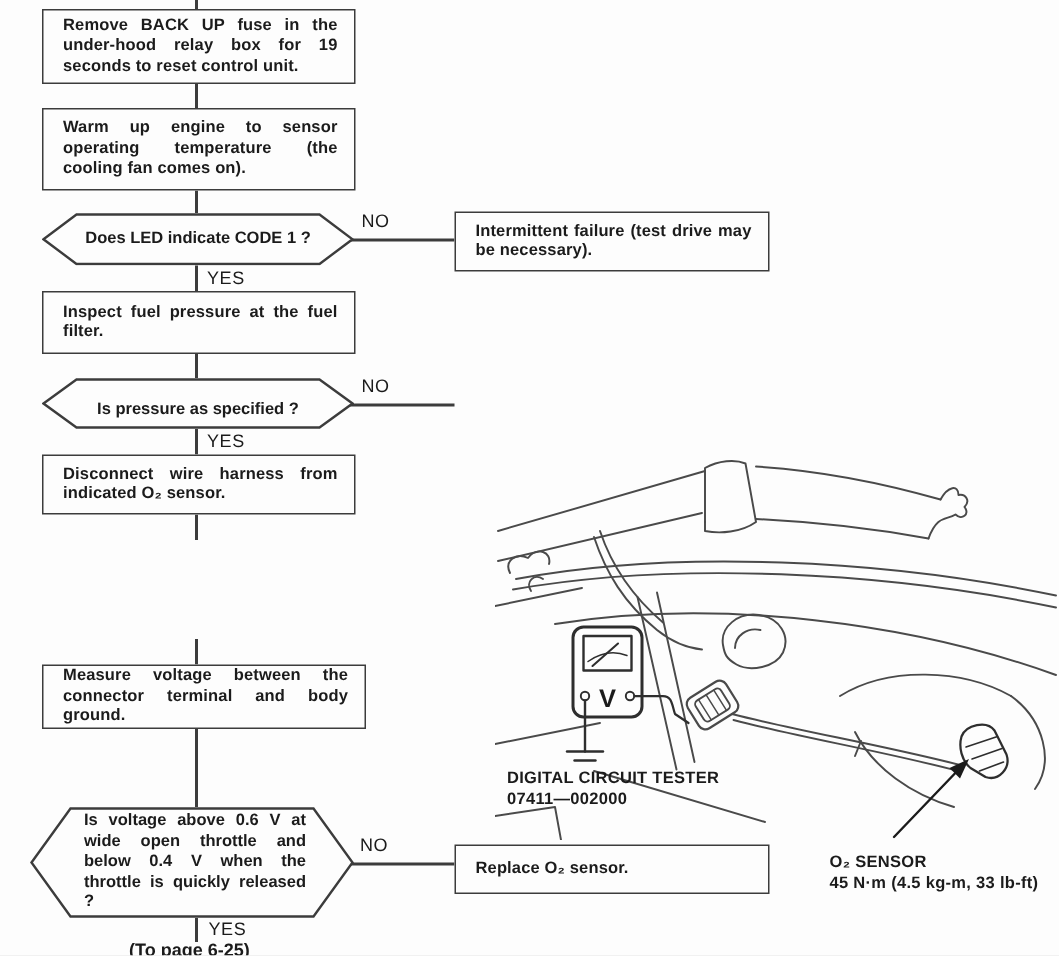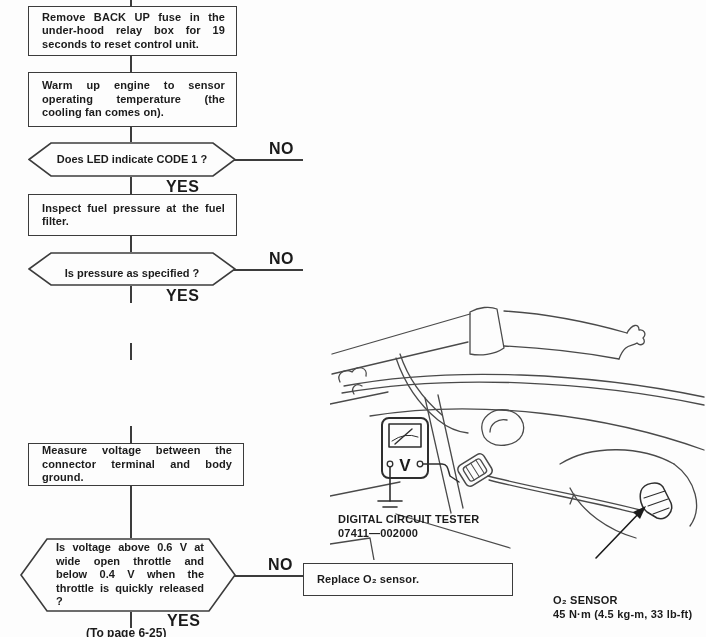--- a/index.html
+++ b/index.html
@@ -52,25 +52,24 @@
     text-align: justify;
     justify-content: flex-start;
   }
 
   
   .vline { position: absolute; width: 1.5px; background: #3c3c3c; left: 130px; }
   .hline { position: absolute; height: 1.5px; background: #3c3c3c; }
 
   .branch-label {
     position: absolute;
-    font-size: 16px;
-    font-weight: 700;
+    font-size: 12px;
+    font-weight: 400;
     letter-spacing: 0.4px;
     background: transparent;
-    margin-left: 28px;
   }
 
   .caption {
     position: absolute;
     font-size: 11px;
     font-weight: 700;
     line-height: 13.5px;
     letter-spacing: 0.2px;
     white-space: nowrap;
     margin-left: 13px;
@@ -117,35 +116,41 @@
 
   <div class="decision" style="left:28px;top:142px;width:208px;height:35px">
     <svg width="208" height="35" viewBox="0 0 208 35">
       <polygon points="1,17.5 23,1 185,1 207,17.5 185,34 23,34" fill="#fdfdfd" stroke="#3c3c3c" stroke-width="1.6"></polygon>
     </svg>
     <div class="txt">Does LED indicate CODE 1 ?</div>
   </div>
   <div class="branch-label" style="left:241px;top:140px">NO</div>
   <div class="branch-label" style="left:138px;top:178px">YES</div>
 
+  <div class="pbox" style="left:303px;top:141px;width:210px;height:40px">
+    <div class="txt">Intermittent failure (test drive may be necessary).</div>
+  </div>
 
   <div class="pbox" style="left:28px;top:194px;width:209px;height:42px">
     <div class="txt">Inspect fuel pressure at the fuel filter.</div>
   </div>
 
   <div class="decision" style="left:28px;top:252px;width:208px;height:44px">
     <svg width="208" height="34" viewBox="0 0 208 34">
       <polygon points="1,17 23,1 185,1 207,17 185,33 23,33" fill="#fdfdfd" stroke="#3c3c3c" stroke-width="1.6"></polygon>
     </svg>
     <div class="txt">Is pressure as specified ?</div>
   </div>
   <div class="branch-label" style="left:241px;top:250px">NO</div>
   <div class="branch-label" style="left:138px;top:287px">YES</div>
 
 
+  <div class="pbox" style="left:28px;top:303px;width:209px;height:40px">
+    <div class="txt">Disconnect wire harness from indicated O₂ sensor.</div>
+  </div>
 
 
   <div class="pbox" style="left:28px;top:443px;width:216px;height:43px">
     <div class="txt">Measure voltage between the connector terminal and body ground.</div>
   </div>
 
   <div class="decision multiline" style="left:20px;top:538px;width:216px;height:74px">
     <svg width="216" height="74" viewBox="0 0 216 74">
       <polygon points="1,37 27,1 189,1 215,37 189,73 27,73" fill="#fdfdfd" stroke="#3c3c3c" stroke-width="1.6"></polygon>
     </svg>
@@ -234,18 +239,18 @@
         <polygon points="316,208 303,214 310,221" fill="#1b1b1b" stroke="none"></polygon>
       </g>
     </svg>
   </div>
 
   <div class="caption" style="left:325px;top:513px">
     <div>DIGITAL CIRCUIT TESTER</div>
     <div>07411—002000</div>
   </div>
 
-  <div class="caption" style="left:540px;top:594px">
+  <div class="caption" style="left:540px;top:569px">
     <div>O₂ SENSOR</div>
     <div>45 N·m (4.5 kg-m, 33 lb-ft)</div>
   </div>
 
 </div>
 
 </body></html>

